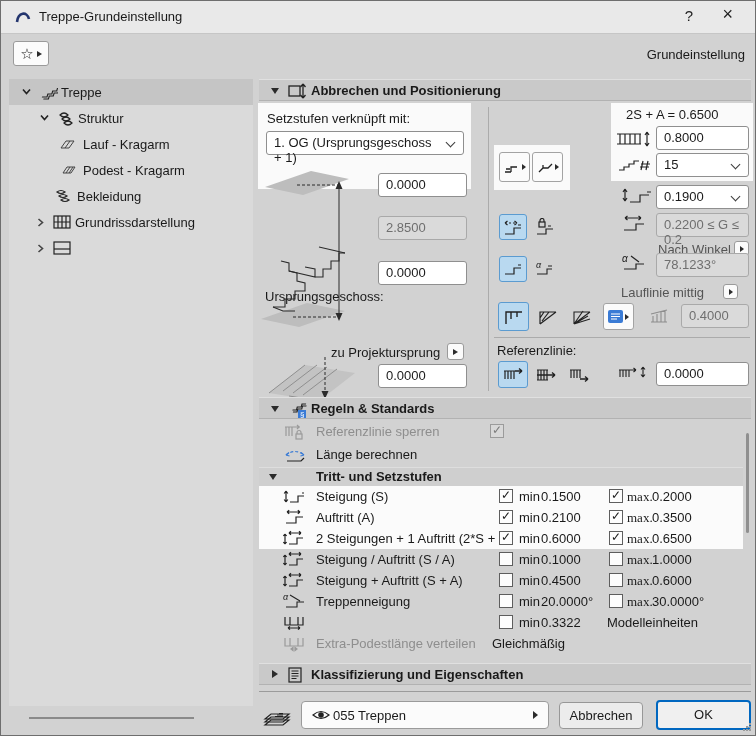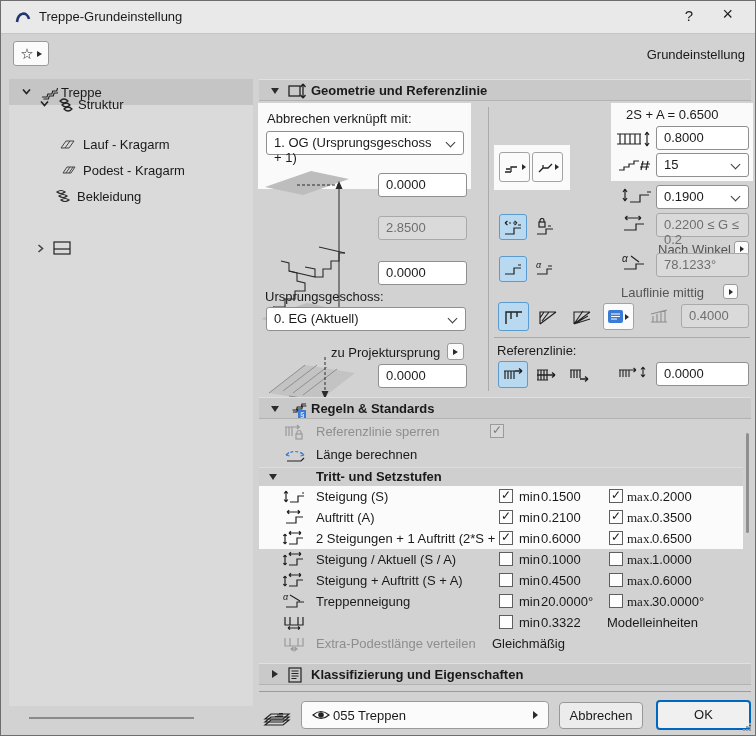--- a/index.html
+++ b/index.html
@@ -87,21 +87,21 @@
       <span class="ticon" style="left:29px">
         <svg width="20" height="18">
             <g transform="skewX(-16)" fill="none" stroke="#222" stroke-width="1.2">
           <path d="M8 14 h5 v-3 h4 v-3 h4 v-3"></path>
               <path d="M10 16 h5 v-3 h4 v-3 h4 v-3"></path>
             </g>
           </svg>
         </span>
       <span class="tlabel" style="left:52px">Treppe</span>
     </div>
-    <div class="trow" style="top:12px">
+    <div class="trow" style="top:26px">
       <span class="texp" style="left:30px">
         <svg width="11" height="11">
             <path d="M2 3.5 l3.5 4 3.5-4" stroke="#222" stroke-width="1.6" fill="none"></path>
           </svg>
         </span>
       <span class="ticon" style="left:47px">
         <svg width="20" height="18" fill="none" stroke="#222" stroke-width="1.2">
           <path d="M4 6 q4 -4 8 0 q-4 4 -8 0 z"></path>
             <path d="M6 10 q4 -4 8 0 q-4 4 -8 0 z"></path>
             <path d="M8 14 q4 -4 8 0 q-4 4 -8 0 z"></path>
@@ -128,20 +128,34 @@
     <div class="trow" style="top:104px">
       <span class="ticon" style="left:44px">
         <svg width="20" height="18" fill="none" stroke="#222" stroke-width="1.2">
           <path d="M4 5 q4 -3 8 0 q-4 3 -8 0 z"></path>
             <path d="M6 9 q4 -3 8 0 q-4 3 -8 0 z"></path>
             <path d="M8 13 q4 -3 8 0 q-4 3 -8 0 z"></path>
           </svg>
         </span>
       <span class="tlabel" style="left:68px">Bekleidung</span>
     </div>
+    <div class="trow" style="top:130px">
+      <span class="texp" style="left:26px;top:8px">
+        <svg width="11" height="11">
+            <path d="M3.5 2 l4 3.5 -4 3.5" stroke="#444" stroke-width="1.6" fill="none"></path>
+          </svg>
+        </span>
+      <span class="ticon" style="left:44px;top:6px">
+        <svg width="18" height="14" fill="none" stroke="#222" stroke-width="1.2">
+          <rect x="1" y="1" width="16" height="12"></rect>
+            <path d="M5 1 v12 M9 1 v12 M13 1 v12 M1 7 h16"></path>
+          </svg>
+        </span>
+      <span class="tlabel" style="left:66px">Grundrissdarstellung</span>
+    </div>
     <div class="trow" style="top:156px">
       <span class="texp" style="left:26px;top:8px">
         <svg width="11" height="11">
             <path d="M3.5 2 l4 3.5 -4 3.5" stroke="#444" stroke-width="1.6" fill="none"></path>
           </svg>
         </span>
       <span class="ticon" style="left:44px;top:6px">
         <svg width="18" height="14" fill="none" stroke="#222" stroke-width="1.2">
           <rect x="1" y="1" width="16" height="12"></rect>
             <path d="M1 8 h16"></path>
@@ -153,25 +167,25 @@
   <div class="abs" style="left:28px;top:716px;width:165px;height:2px;background:#8a8a8a"></div>
 
   <div class="hdr" style="top:78px">
     <span class="htri tri-d"></span>
     <span class="hicon">
       <svg width="22" height="18" fill="none" stroke="#222" stroke-width="1.3">
         <rect x="2" y="4" width="11" height="10"></rect>
           <path d="M16 2 v14 M16 2 l-2.5 3 M16 2 l2.5 3 M16 16 l-2.5 -3 M16 16 l2.5 -3"></path>
         </svg>
       </span>
-    <span class="htxt">Geometrie und Referenzlinie</span>
+    <span class="htxt">Abbrechen und Positionierung</span>
   </div>
 
   <div class="wpanel" style="left:257px;top:102px;width:213px;height:86px"></div>
-  <span class="lbl" style="left:266px;top:110px">Abbrechen verknüpft mit:</span>
+  <span class="lbl" style="left:266px;top:110px">Setzstufen verknüpft mit:</span>
   <div class="field combo" style="left:265px;top:130px;width:198px">
     <span>1. OG (Ursprungsgeschoss + 1)</span><span class="chev"></span>
   </div>
 
   <div class="abs" style="left:258px;top:166px">
     <svg width="96" height="170">
       <polygon points="6,20 52,4 90,12 44,28" fill="#bdbdbd"></polygon>
       <polygon points="2,152 48,136 86,144 40,160" fill="#bdbdbd"></polygon>
       <g fill="none" stroke="#2b2b2b" stroke-width="1.1">
         <path d="M14 140 h12 v-8 h10 v-8 h10 v-8 l-8 -2 v-8 l-8 -2 v-8 l-8 -2"></path>
@@ -188,23 +202,20 @@
         <polygon points="80,154 76.5,146 83.5,146"></polygon>
       </g>
     </svg>
   </div>
 
   <div class="field" style="left:377px;top:172px;width:89px"><span>0.0000</span></div>
   <div class="field dis" style="left:377px;top:215px;width:89px"><span>2.8500</span></div>
   <div class="field" style="left:377px;top:260px;width:89px"><span>0.0000</span></div>
 
   <span class="lbl" style="left:264px;top:288px">Ursprungsgeschoss:</span>
-  <div class="field combo" style="left:265px;top:306px;width:200px">
-    <span>0. EG (Aktuell)</span><span class="chev"></span>
-  </div>
 
   <span class="lbl" style="left:330px;top:344px">zu Projektursprung</span>
   <div class="minibtn" style="left:446px;top:342px;width:17px;height:17px">
     <span class="tri-r" style="border-left-width:5px;border-top-width:3.5px;border-bottom-width:3.5px"></span>
   </div>
   <div class="abs" style="left:258px;top:352px">
     <svg width="100" height="48">
       <polygon points="10,40 46,12 96,20 60,48" fill="#c3c3c3"></polygon>
       <g stroke="#8f8f8f" stroke-width="1" fill="none">
         <path d="M24 38 l34 -26 M34 40 l34 -26 M44 42 l34 -26 M10 40 l36 -28 M30 43 l50 8"></path>
@@ -468,21 +479,21 @@
   </div>
 
   <div class="rrow" style="top:548px">
     <span class="ricon">
       <svg width="22" height="17" fill="none" stroke="#222" stroke-width="1.2">
           <path d="M6 3 h12 M6 3 l2 -1.8 M6 3 l2 1.8 M18 3 l-2 -1.8 M18 3 l-2 1.8"></path>
           <path d="M2 4 v10 M2 4 l-1.6 2 M2 4 l1.6 2 M2 14 l-1.6 -2 M2 14 l1.6 -2"></path>
           <path d="M6 14 h8 v-6 h6"></path>
         </svg>
       </span>
-    <span class="rlabel">Steigung / Aktuell (S / A)</span>
+    <span class="rlabel">Steigung / Auftritt (S / A)</span>
     <span class="cb" style="left:240px"></span>
     <span class="rmin">min</span>
     <span class="rminv">0.1000</span>
     <span class="cb" style="left:350px"></span>
     <span class="rmax">max.</span>
     <span class="rmaxv">1.0000</span>
   </div>
 
   <div class="rrow" style="top:569px">
     <span class="ricon">

